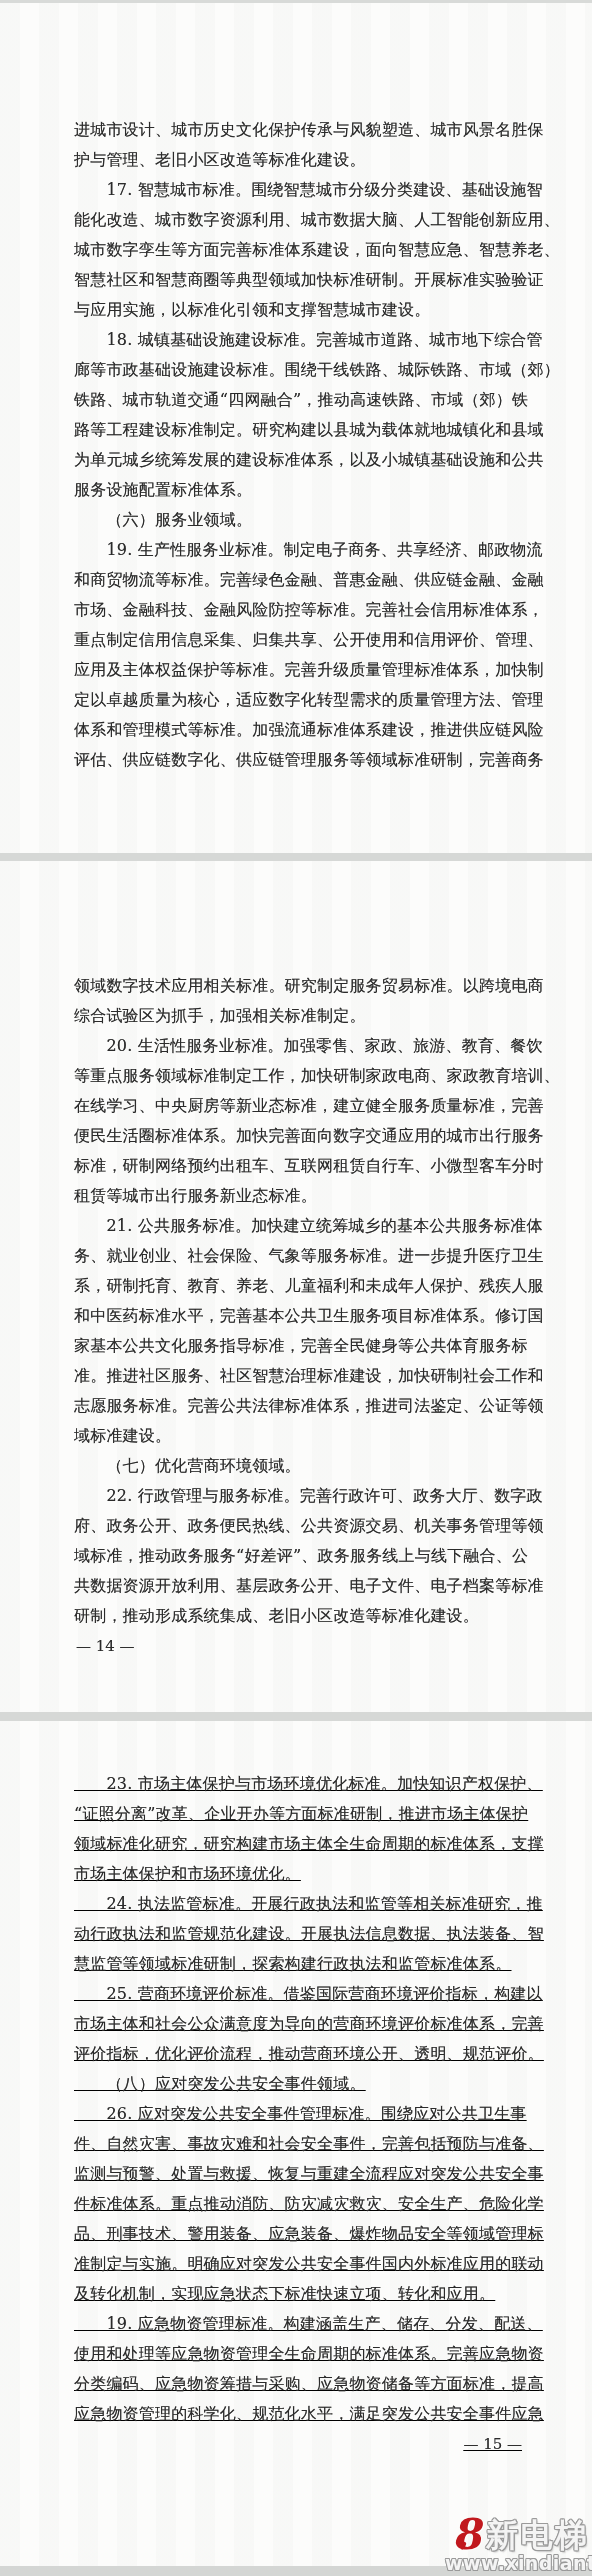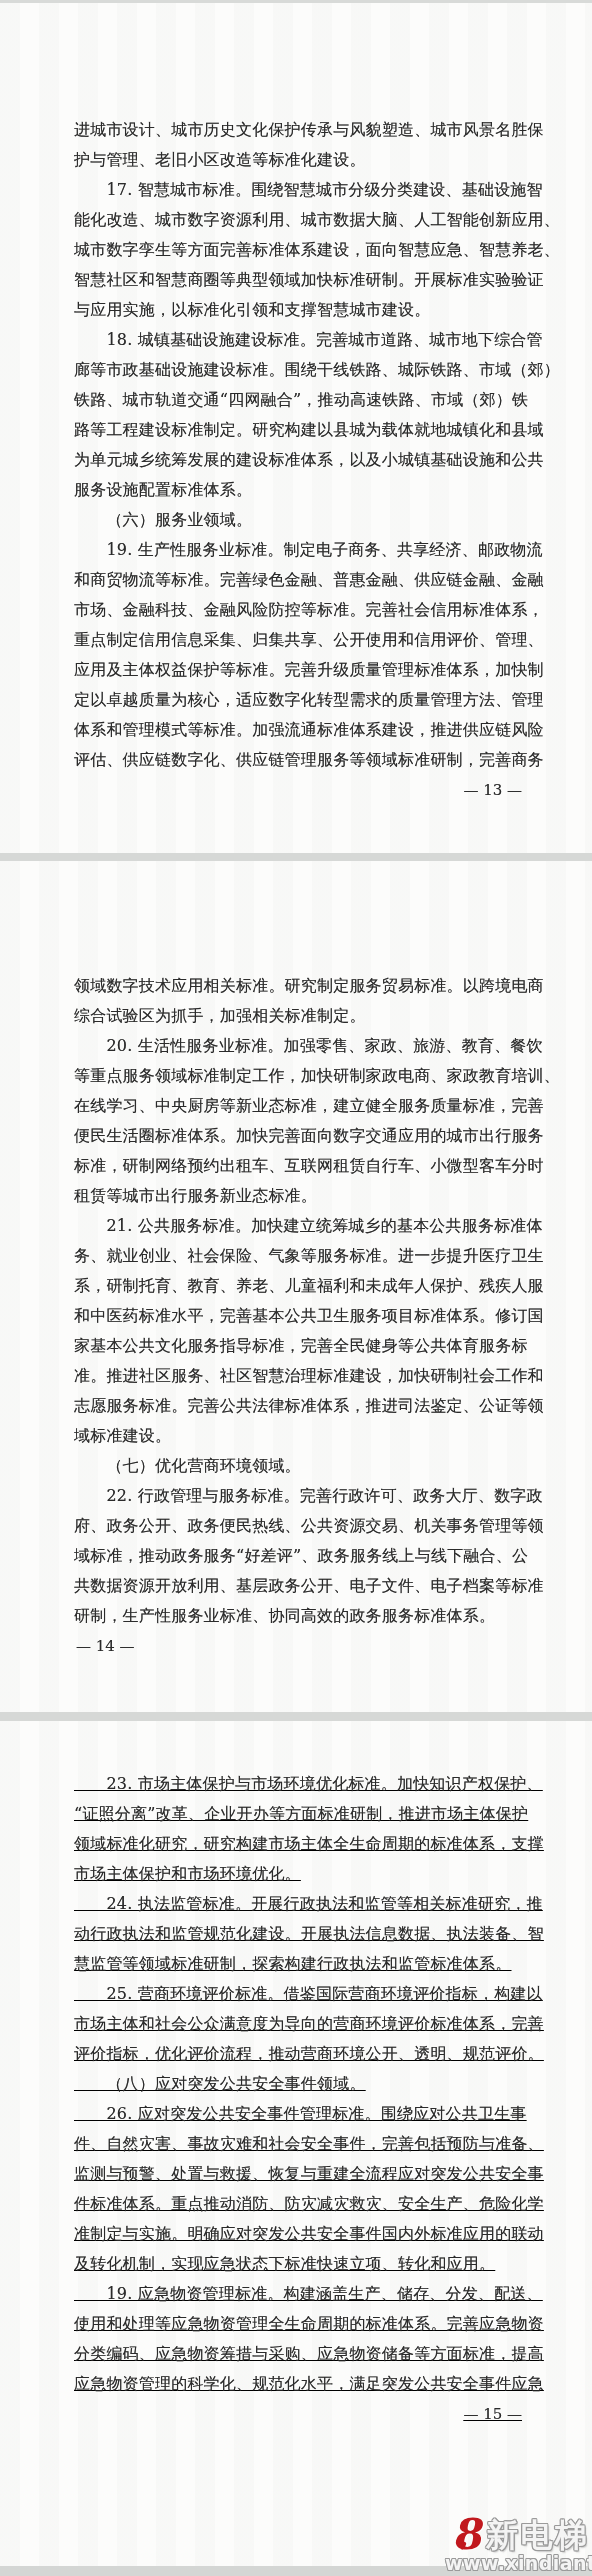--- a/index.html
+++ b/index.html
@@ -143,21 +143,20 @@
         <div class="line">　　（六）服务业领域。</div>
         <div class="line">　　19. 生产性服务业标准。制定电子商务、共享经济、邮政物流</div>
         <div class="line">和商贸物流等标准。完善绿色金融、普惠金融、供应链金融、金融</div>
         <div class="line">市场、金融科技、金融风险防控等标准。完善社会信用标准体系，</div>
         <div class="line">重点制定信用信息采集、归集共享、公开使用和信用评价、管理、</div>
         <div class="line">应用及主体权益保护等标准。完善升级质量管理标准体系，加快制</div>
         <div class="line">定以卓越质量为核心，适应数字化转型需求的质量管理方法、管理</div>
         <div class="line">体系和管理模式等标准。加强流通标准体系建设，推进供应链风险</div>
         <div class="line">评估、供应链数字化、供应链管理服务等领域标准研制，完善商务</div>
       </div>
-    <div class="page-number align-right">— 13 —</div>
   </section>
 
   <div class="strip sep"></div>
 
   <section class="page" id="page-14">
     <div class="page-body">
         <div class="line">领域数字技术应用相关标准。研究制定服务贸易标准。以跨境电商</div>
         <div class="line">综合试验区为抓手，加强相关标准制定。</div>
         <div class="line">　　20. 生活性服务业标准。加强零售、家政、旅游、教育、餐饮</div>
         <div class="line">等重点服务领域标准制定工作，加快研制家政电商、家政教育培训、</div>
@@ -171,21 +170,21 @@
         <div class="line">和中医药标准水平，完善基本公共卫生服务项目标准体系。修订国</div>
         <div class="line">家基本公共文化服务指导标准，完善全民健身等公共体育服务标</div>
         <div class="line">准。推进社区服务、社区智慧治理标准建设，加快研制社会工作和</div>
         <div class="line">志愿服务标准。完善公共法律标准体系，推进司法鉴定、公证等领</div>
         <div class="line">域标准建设。</div>
         <div class="line">　　（七）优化营商环境领域。</div>
         <div class="line">　　22. 行政管理与服务标准。完善行政许可、政务大厅、数字政</div>
         <div class="line">府、政务公开、政务便民热线、公共资源交易、机关事务管理等领</div>
         <div class="line">域标准，推动政务服务“好差评”、政务服务线上与线下融合、公</div>
         <div class="line">共数据资源开放利用、基层政务公开、电子文件、电子档案等标准</div>
-        <div class="line">研制，生产性服务业标准、协同高效的政务服务标准体系。</div>
+        <div class="line">研制，推动形成系统集成、老旧小区改造等标准化建设。</div>
       </div>
     <div class="page-number align-left">— 14 —</div>
   </section>
 
   <div class="strip sep"></div>
 
   <section class="page" id="page-15">
     <div class="page-body">
         <div class="line">　　23. 市场主体保护与市场环境优化标准。加快知识产权保护、</div>
         <div class="line">“证照分离”改革、企业开办等方面标准研制，推进市场主体保护</div>
@@ -195,20 +194,21 @@
         <div class="line">动行政执法和监管规范化建设。开展执法信息数据、执法装备、智</div>
         <div class="line">慧监管等领域标准研制，探索构建行政执法和监管标准体系。</div>
         <div class="line">　　25. 营商环境评价标准。借鉴国际营商环境评价指标，构建以</div>
         <div class="line">市场主体和社会公众满意度为导向的营商环境评价标准体系，完善</div>
         <div class="line">评价指标，优化评价流程，推动营商环境公开、透明、规范评价。</div>
         <div class="line">　　（八）应对突发公共安全事件领域。</div>
         <div class="line">　　26. 应对突发公共安全事件管理标准。围绕应对公共卫生事</div>
         <div class="line">件、自然灾害、事故灾难和社会安全事件，完善包括预防与准备、</div>
         <div class="line">监测与预警、处置与救援、恢复与重建全流程应对突发公共安全事</div>
         <div class="line">件标准体系。重点推动消防、防灾减灾救灾、安全生产、危险化学</div>
+        <div class="line">品、刑事技术、警用装备、应急装备、爆炸物品安全等领域管理标</div>
         <div class="line">准制定与实施。明确应对突发公共安全事件国内外标准应用的联动</div>
         <div class="line">及转化机制，实现应急状态下标准快速立项、转化和应用。</div>
         <div class="line">　　19. 应急物资管理标准。构建涵盖生产、储存、分发、配送、</div>
         <div class="line">使用和处理等应急物资管理全生命周期的标准体系。完善应急物资</div>
         <div class="line">分类编码、应急物资筹措与采购、应急物资储备等方面标准，提高</div>
         <div class="line">应急物资管理的科学化、规范化水平，满足突发公共安全事件应急</div>
       </div>
     <div class="page-number align-right">— 15 —</div>
   </section>
 

